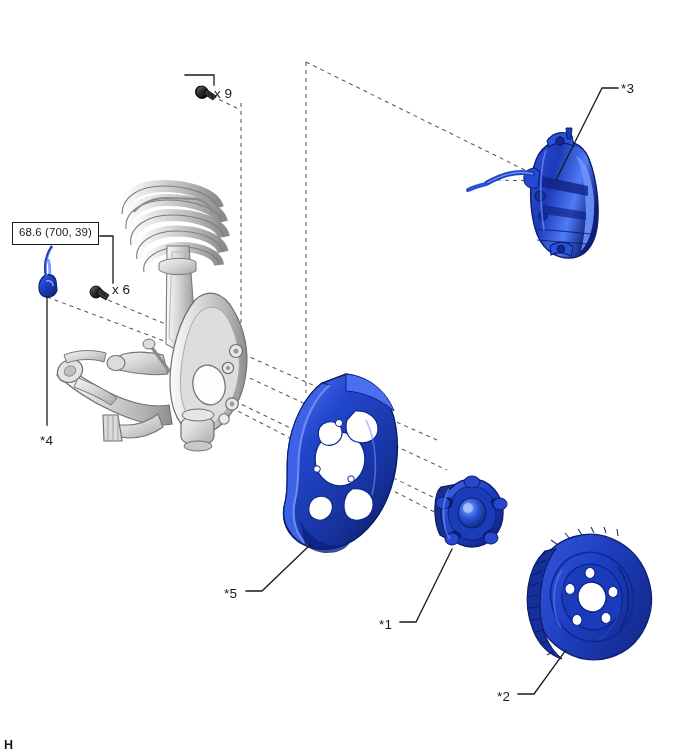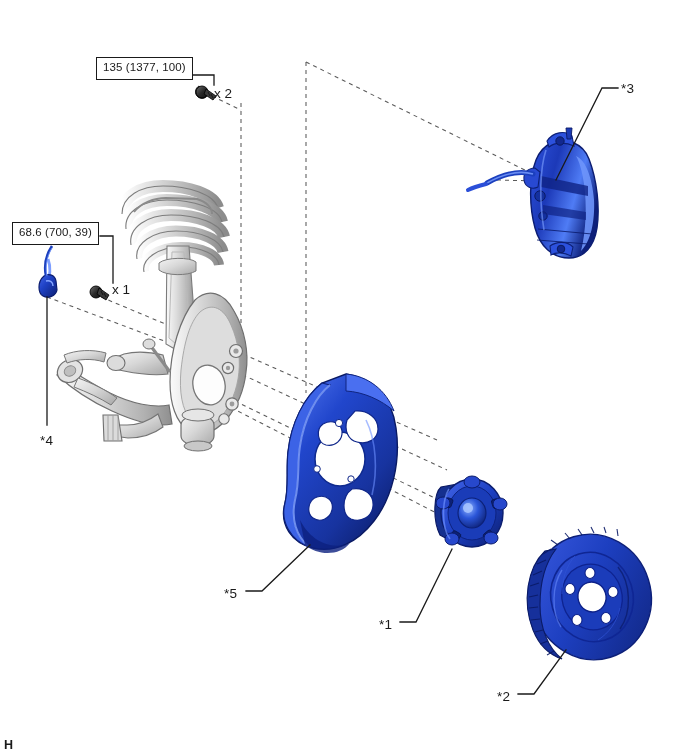--- a/index.html
+++ b/index.html
@@ -355,27 +355,26 @@
       <path d="M246 591 L262 591 L310 545"></path>
 
       <path d="M400 622 L416 622 L452 549"></path>
 
       <path d="M518 694 L534 694 L566 650"></path>
 
       <path d="M618 88 L602 88 L556 180"></path>
     </g>
   </svg>
 
-  <div class="torque-box" style="left:96px; top:57px;">135 (1377, 100)</div>
-
-  <div class="cnt-label" style="left:214px; top:86px;">x 2</div>
+
+  <div class="cnt-label" style="left:214px; top:86px;">x 9</div>
 
   <div class="torque-box" style="left:12px; top:222px;">68.6 (700, 39)</div>
 
-  <div class="cnt-label" style="left:112px; top:282px;">x 1</div>
+  <div class="cnt-label" style="left:112px; top:282px;">x 6</div>
 
   <div class="ref-label" style="left:379px; top:617px;">*1</div>
 
   <div class="ref-label" style="left:497px; top:689px;">*2</div>
 
   <div class="ref-label" style="left:621px; top:81px;">*3</div>
 
   <div class="ref-label" style="left:40px; top:433px;">*4</div>
 
   <div class="ref-label" style="left:224px; top:586px;">*5</div>

